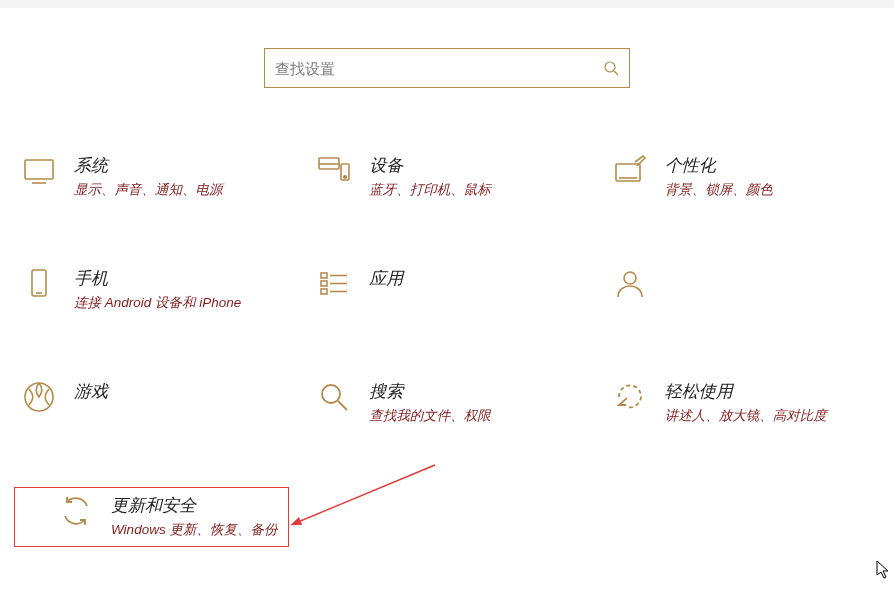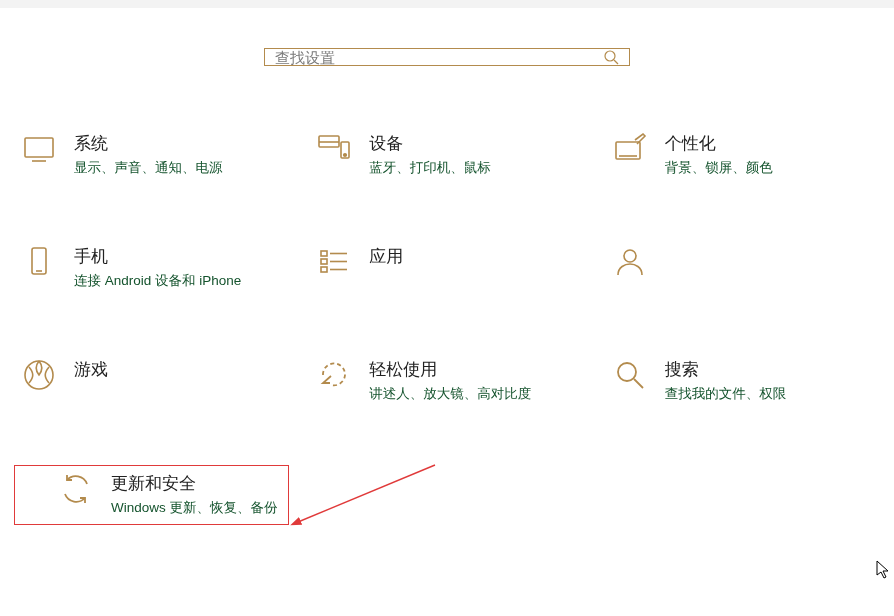--- a/index.html
+++ b/index.html
@@ -17,21 +17,21 @@
     background: #f3f3f3;
   }
   .search-wrap {
     margin: 40px auto 0 auto;
     width: 366px;
   }
   .search-box {
     display: flex;
     align-items: center;
     border: 1px solid #b38b4d;
-    height: 18px;
+    height: 40px;
     padding: 0 10px;
   }
   .search-box input {
     flex: 1;
     border: none;
     outline: none;
     font-size: 15px;
     color: #333;
     background: transparent;
   }
@@ -47,41 +47,42 @@
     grid-template-columns: repeat(3, 1fr);
     column-gap: 20px;
     row-gap: 55px;
   }
   .tile {
     display: flex;
     align-items: flex-start;
     gap: 18px;
     padding: 6px 8px;
     cursor: pointer;
+    font-style: italic;
   }
   .tile .icon {
     width: 34px;
     height: 34px;
     flex-shrink: 0;
     color: #b38b4d;
     display: flex;
     align-items: center;
     justify-content: center;
   }
   .tile .icon svg { width: 34px; height: 34px; }
   .tile .text { flex: 1; }
   .tile .title {
     font-size: 17px;
     color: #222;
     margin-bottom: 4px;
     font-weight: 400;
   }
   .tile .desc {
     font-size: 13.5px;
-    color: #14532d;
+    color: #7f1d1d;
     line-height: 1.4;
   }
   .highlighted {
     border: 1px solid #e03a3a;
     padding-left: 44px;
   }
   .arrow {
     position: absolute;
     left: 290px;
     top: 460px;
@@ -207,40 +208,40 @@
       </svg>
     </span>
     <div class="text">
       <div class="title">游戏</div>
     </div>
   </div>
 
   <div class="tile">
     <span class="icon">
       <svg viewBox="0 0 34 34" fill="none" stroke="currentColor" stroke-width="1.8">
+        <circle cx="14" cy="14" r="9"></circle>
+        <line x1="21" y1="21" x2="30" y2="30"></line>
+      </svg>
+    </span>
+    <div class="text">
+      <div class="title">搜索</div>
+      <div class="desc">查找我的文件、权限</div>
+    </div>
+  </div>
+
+  <div class="tile">
+    <span class="icon">
+      <svg viewBox="0 0 34 34" fill="none" stroke="currentColor" stroke-width="1.8">
         <path d="M6 17 A11 11 0 1 1 14 27" stroke-dasharray="4 3"></path>
         <polyline points="14,18 6,25 13,25"></polyline>
       </svg>
     </span>
     <div class="text">
       <div class="title">轻松使用</div>
       <div class="desc">讲述人、放大镜、高对比度</div>
-    </div>
-  </div>
-
-  <div class="tile">
-    <span class="icon">
-      <svg viewBox="0 0 34 34" fill="none" stroke="currentColor" stroke-width="1.8">
-        <circle cx="14" cy="14" r="9"></circle>
-        <line x1="21" y1="21" x2="30" y2="30"></line>
-      </svg>
-    </span>
-    <div class="text">
-      <div class="title">搜索</div>
-      <div class="desc">查找我的文件、权限</div>
     </div>
   </div>
 
   <div class="tile highlighted">
     <span class="icon">
       <svg viewBox="0 0 34 34" fill="none" stroke="currentColor" stroke-width="1.8">
         <path d="M28 12 A12 12 0 0 0 8 8"></path>
         <polyline points="8,3 8,8 13,8"></polyline>
         <path d="M6 22 A12 12 0 0 0 26 26"></path>
         <polyline points="26,31 26,26 21,26"></polyline>

